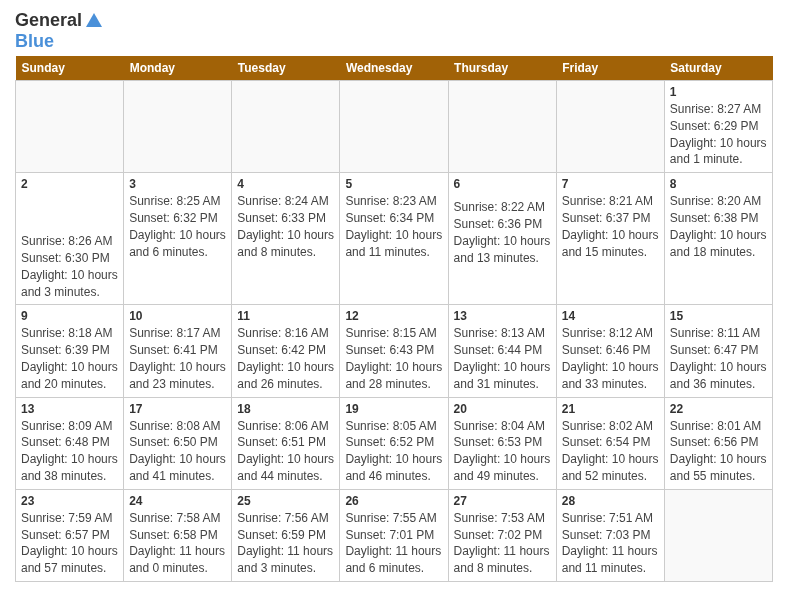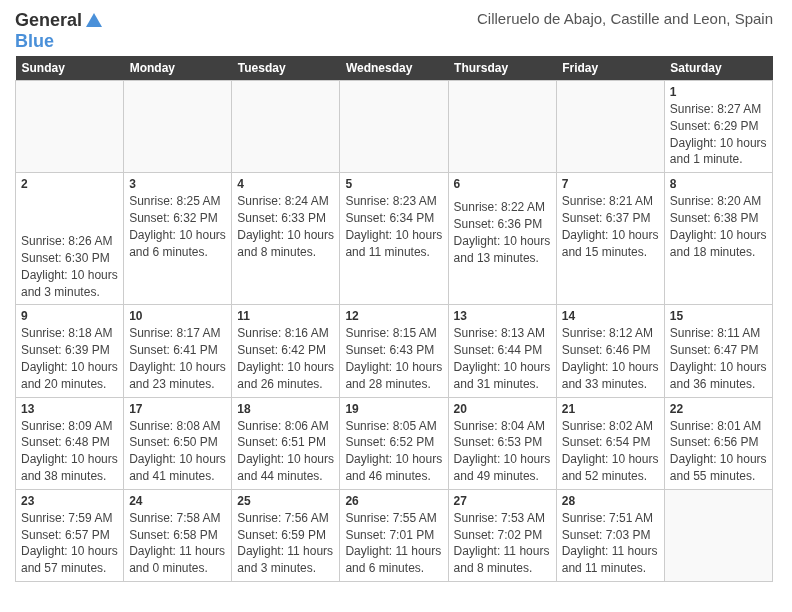--- a/index.html
+++ b/index.html
@@ -51,21 +51,21 @@
     .location-title {
       font-size: 15px;
       color: #555;
     }
     table {
       width: 100%;
       border-collapse: collapse;
       table-layout: fixed;
     }
     thead th {
-      background-color: #404040;
+      background-color: #a16207;
       color: white;
       text-align: left;
       padding: 5px 6px;
       font-size: 12px;
       font-weight: bold;
     }
     tbody td {
       border: 1px solid #ccc;
       vertical-align: top;
       padding: 4px 5px;
@@ -101,21 +101,20 @@
           <svg class="logo-icon" viewBox="0 0 20 20">
             <polygon points="10,2 18,16 2,16" fill="#4a90d9"></polygon>
           </svg>
         </div>
         <div>
           <span class="logo-text-blue">Blue</span>
         </div>
       </div>
     </div>
     <div class="title-section">
-      <div class="location-title">Cilleruelo de Abajo, Castille and Leon, Spain</div>
     </div>
   </div>
 
   <table>
     <thead>
       <tr>
         <th><span>Sunday</span></th>
         <th><span>Monday</span></th>
         <th><span>Tuesday</span></th>
         <th><span>Wednesday</span></th>

